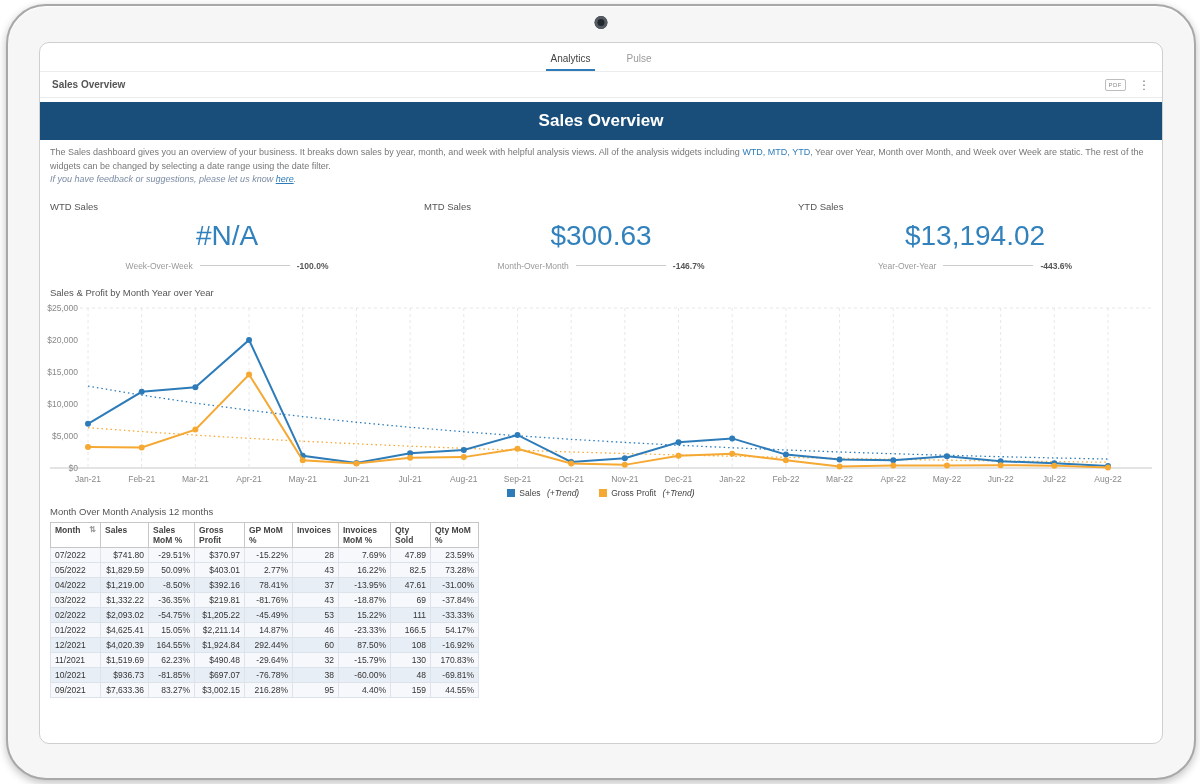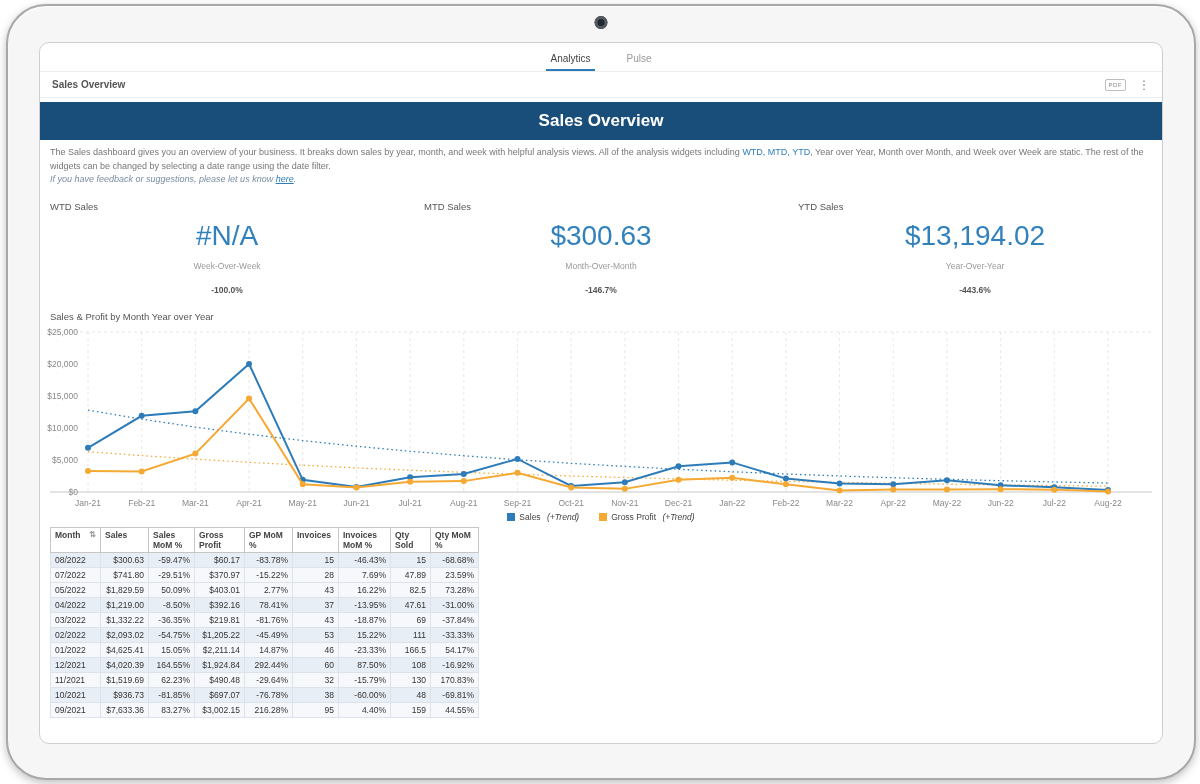--- a/index.html
+++ b/index.html
@@ -37,21 +37,21 @@
   .desc { padding: 6px 10px 2px; font-size: 9px; color: #777; line-height: 1.5; }
   .desc .hl { color: #2d7cb9; }
   .desc-feedback { font-style: italic; color: #7b8ca3; }
   .desc-feedback a { color: #2d7cb9; text-decoration: underline; }
 
   
   .kpi-row { display: flex; padding: 6px 0 8px; }
   .kpi { flex: 1; padding: 6px 10px 0; }
   .kpi-label { font-size: 9.5px; color: #555; }
   .kpi-value { text-align: center; font-size: 28px; color: #3181bd; margin-top: 8px; }
-  .kpi-compare { display: flex; align-items: center; justify-content: center; margin: 9px auto 0; gap: 7px; width: 62%; flex-direction: column; }
+  .kpi-compare { display: flex; align-items: center; justify-content: center; margin: 9px auto 0; gap: 7px; width: 62%; }
   .kpi-compare-label { font-size: 8.5px; color: #999; white-space: nowrap; }
   .kpi-compare-line { flex: 1; height: 1px; background: #ccc; max-width: 90px; }
   .kpi-compare-value { font-size: 8.5px; font-weight: bold; color: #555; white-space: nowrap; }
 
   
   .section-title { font-size: 9.5px; color: #555; padding: 0 10px; margin-top: 8px; }
   .chart-wrap { padding: 4px 4px 0; }
   svg.chart { display: block; width: 1112px; height: 184px; }
   svg.chart text { font-family: "Liberation Sans", sans-serif; }
   .legend { display: flex; justify-content: center; gap: 20px; margin-top: 2px; }
@@ -235,47 +235,37 @@
             <em>(+Trend)</em>
           </span>
           <span class="legend-item">
             <span class="swatch" style="background: rgb(245, 168, 50);"></span>
             <span>Gross Profit&nbsp;</span>
             <em>(+Trend)</em>
           </span>
         </div>
     </div>
 
+    <div class="section-title">Month Over Month Analysis 12 months</div>
     <div class="table-wrap">
       <table class="mom">
         <thead>
           <tr>
               <th><span>Month</span><span class="sort-icon">⇅</span></th>
               <th><span>Sales</span></th>
               <th><span>Sales MoM %</span></th>
               <th><span>Gross Profit</span></th>
               <th><span>GP MoM %</span></th>
               <th><span>Invoices</span></th>
               <th><span>Invoices MoM %</span></th>
               <th><span>Qty Sold</span></th>
               <th><span>Qty MoM %</span></th>
             </tr>
         </thead>
         <tbody>
-            <tr class="odd">
-              <td class="left">08/2022</td>
-              <td>$300.63</td>
-              <td>-59.47%</td>
-              <td>$60.17</td>
-              <td>-83.78%</td>
-              <td>15</td>
-              <td>-46.43%</td>
-              <td>15</td>
-              <td>-68.68%</td>
-            </tr>
             <tr class="even">
               <td class="left">07/2022</td>
               <td>$741.80</td>
               <td>-29.51%</td>
               <td>$370.97</td>
               <td>-15.22%</td>
               <td>28</td>
               <td>7.69%</td>
               <td>47.89</td>
               <td>23.59%</td>

